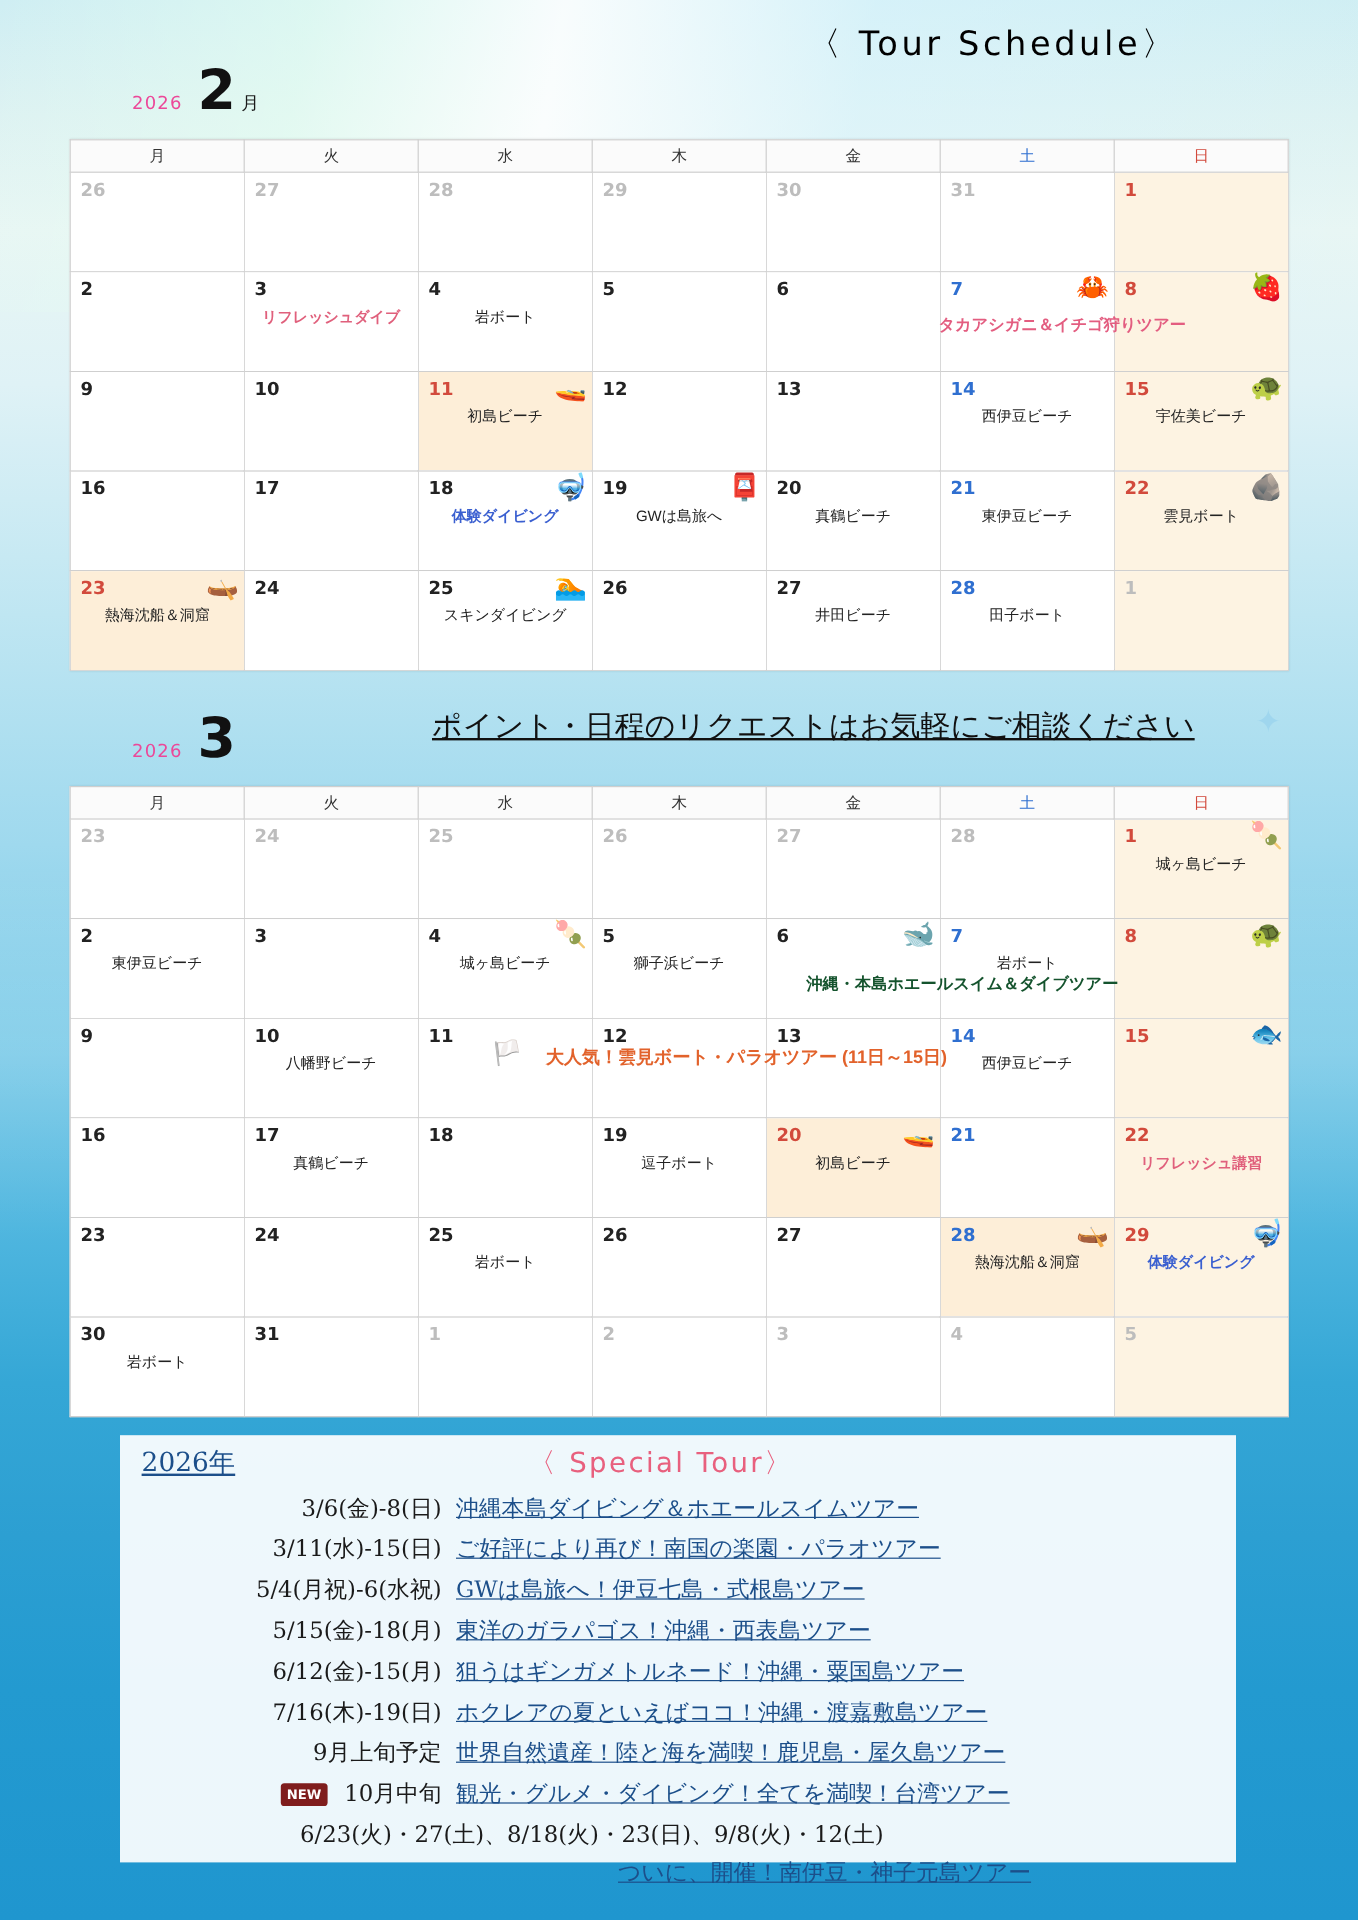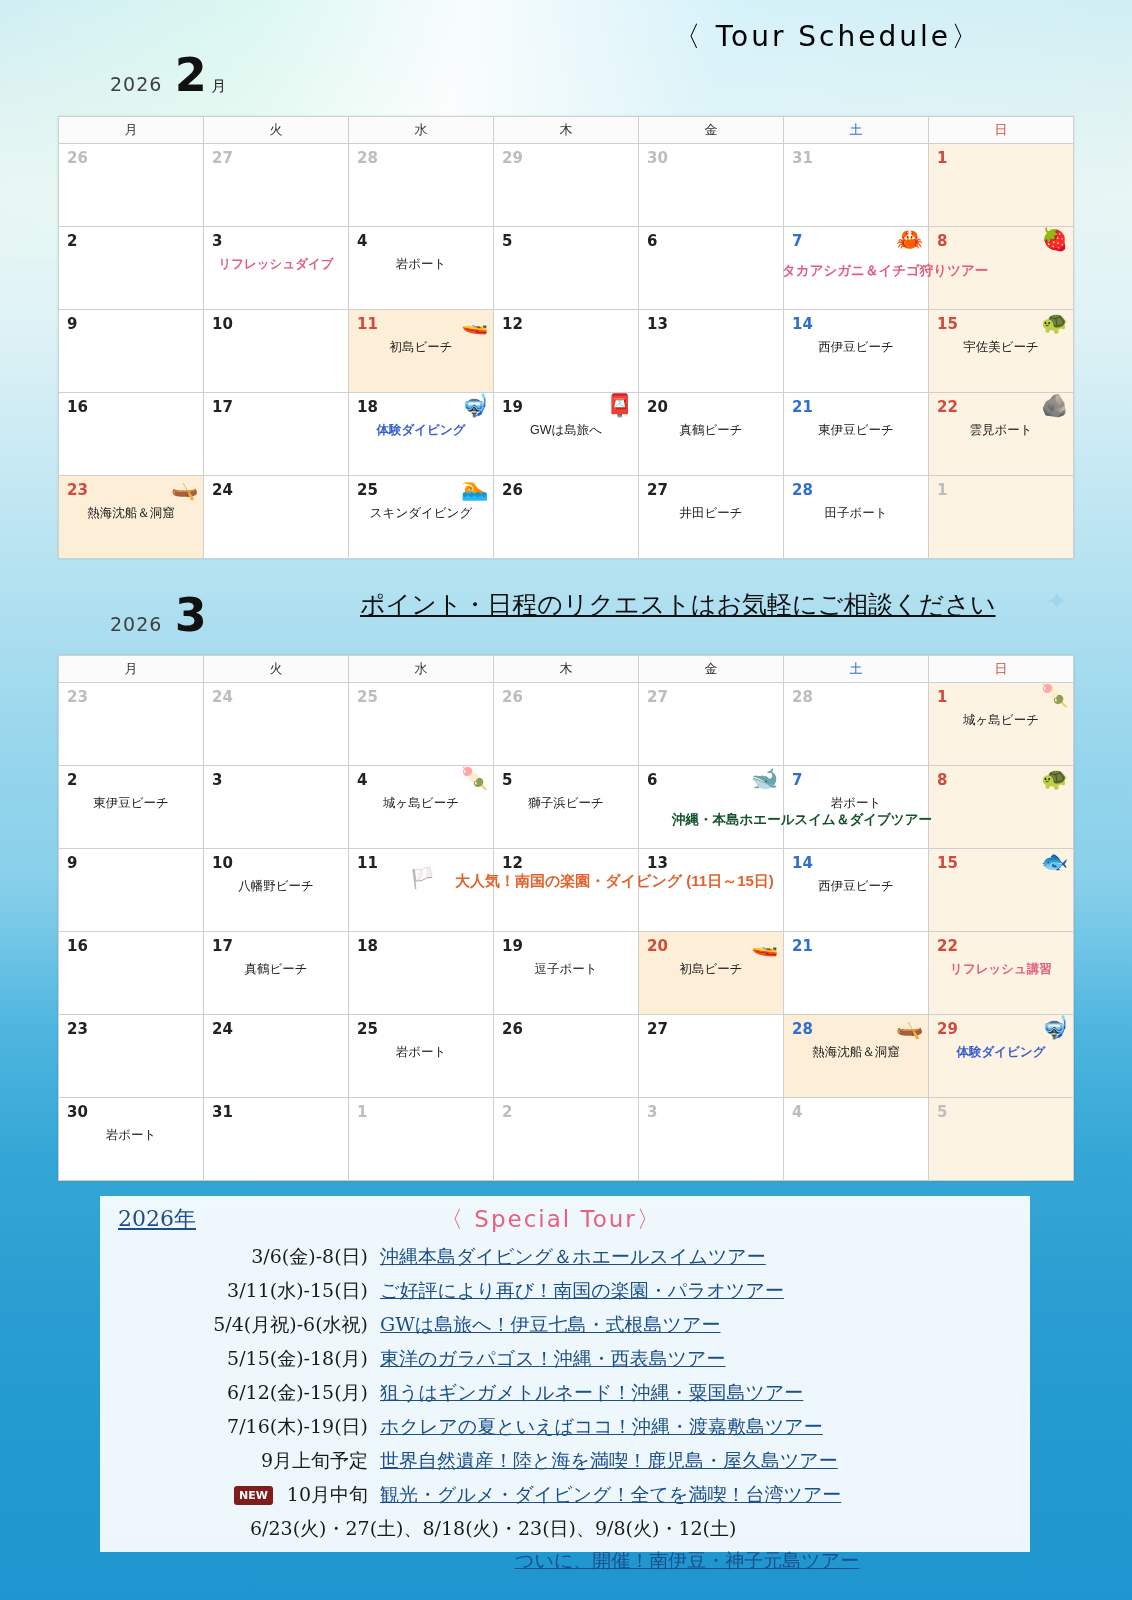--- a/index.html
+++ b/index.html
@@ -49,23 +49,23 @@
     font-size: 28px;
     letter-spacing: 3px;
     color: #000000;
     font-family: "DejaVu Sans", sans-serif;
   }
 
   .month-head {
     position: absolute;
   }
   .month-year {
-    font-size: 19px;
+    font-size: 15px;
     letter-spacing: 1px;
-    color: #404040;
+    color: #ec4899;
     font-family: "DejaVu Sans", sans-serif;
   }
   .month-num {
     font-size: 46px;
     font-weight: bold;
     color: #111;
     font-family: "DejaVu Sans", sans-serif;
     line-height: 0.9;
   }
   .month-suffix {
@@ -570,21 +570,21 @@
           <div class="daynum mut">4</div>
         </td>
         <td class="cell sunbg">
           <div class="daynum mut">5</div>
         </td>
       </tr>
     </tbody>
 </table>
 
 <div class="banner orange" style="left:672px; top:786px;">沖縄・本島ホエールスイム＆ダイブツアー</div>
-<div class="banner orange2" style="left:455px; top:872px; font-size:15px;">大人気！南国の楽園・ダイビング (11日～15日)</div>
+<div class="banner orange2" style="left:455px; top:872px; font-size:15px;">大人気！雲見ボート・パラオツアー (11日～15日)</div>
 <div class="icon" style="left:410px; top:868px; font-size:20px;">🏳️</div>
 
 <div class="special">
   <div class="sp-year">2026年</div>
   <div class="sp-title">〈 Special Tour〉</div>
   <div id="sp-rows">
       <div class="sp-date" style="top: 48px;">3/6(金)-8(日)</div>
       <div class="sp-desc" style="top: 48px;">沖縄本島ダイビング＆ホエールスイムツアー</div>
       <div class="sp-date" style="top: 82px;">3/11(水)-15(日)</div>
       <div class="sp-desc" style="top: 82px;">ご好評により再び！南国の楽園・パラオツアー</div>

